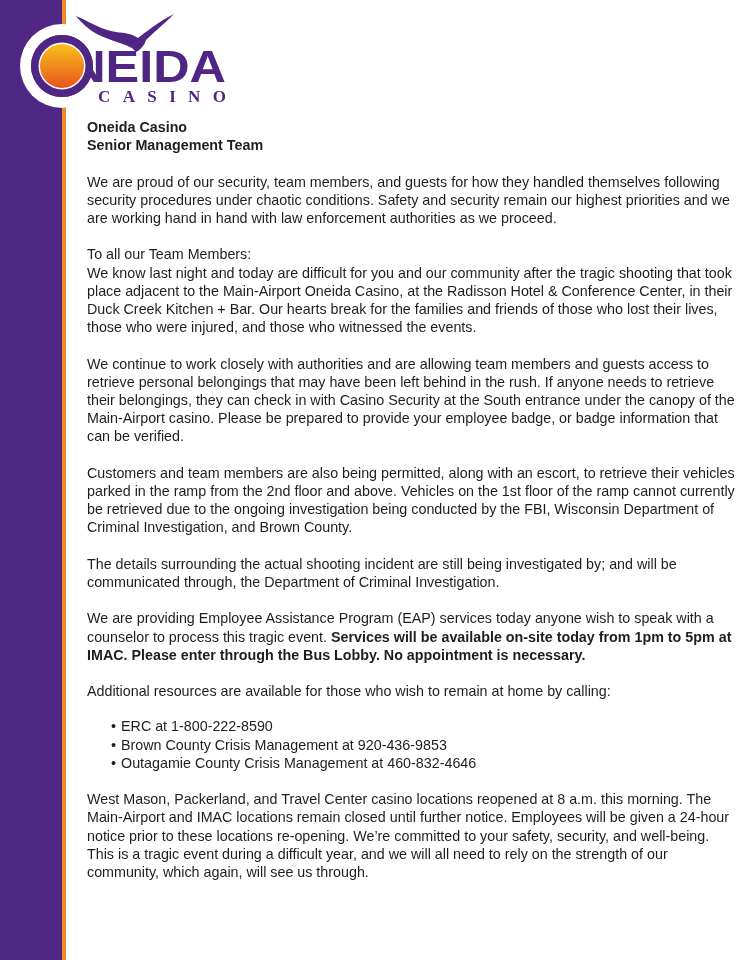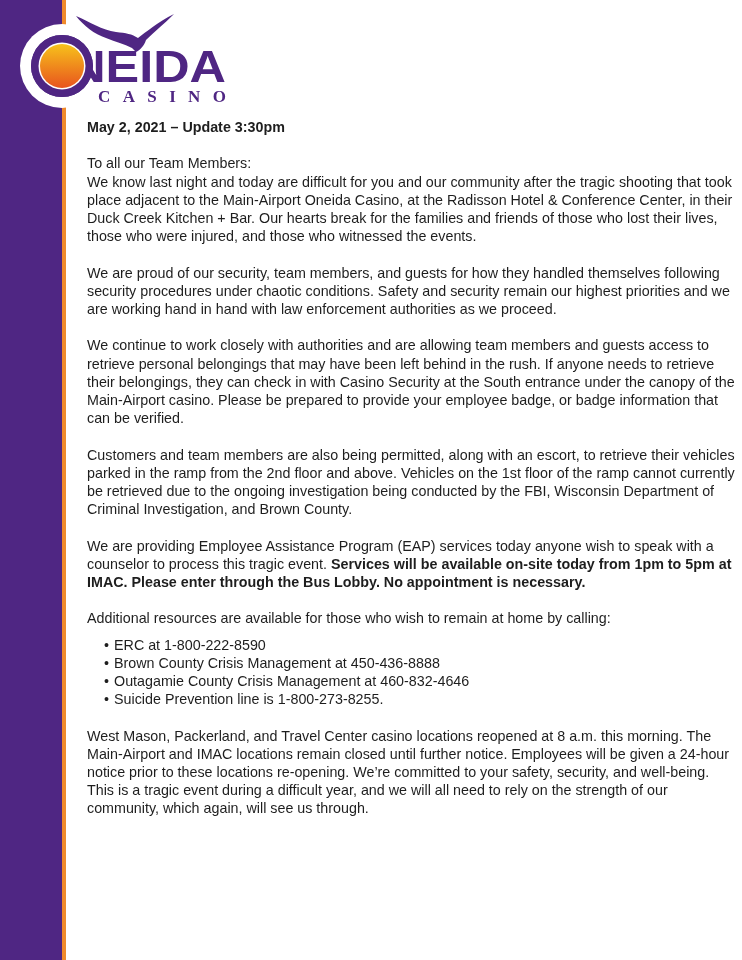--- a/index.html
+++ b/index.html
@@ -19,21 +19,21 @@
     }
     .logo {
       position: absolute; left: 20px; top: 8px; width: 220px; height: 100px;
     }
     .letter-body {
       position: absolute; left: 87px; top: 118px; width: 650px;
       font-size: 14.3px; line-height: 18.2px;
     }
     .letter-body p { margin: 0 0 18.2px 0; }
     .bold { font-weight: bold; }
-    .resource-list { list-style: none; margin: 8px; padding: 0 0 0 9px; }
+    .resource-list { list-style: none; margin: 15px; padding: 0 0 0 9px; }
     .resource-list li::before { content: "\2022"; margin-right: 5px; }
     .no-margin { margin-bottom: 0 !important; }
   </style>
 </head>
 <body>
 
 <div class="sidebar-bar"></div>
 <div class="sidebar-stripe"></div>
 
 <svg class="logo" viewBox="0 0 220 100">
@@ -54,37 +54,38 @@
 
   <text x="10" y="74" font-family="Liberation Sans, sans-serif" font-weight="bold" font-size="44" fill="#4f2683" textLength="196" lengthAdjust="spacingAndGlyphs">ONEIDA</text>
 
   <circle cx="42" cy="58" r="31" fill="#4f2683"></circle>
   <circle cx="42" cy="58" r="23.5" fill="#ffffff"></circle>
   <circle cx="42" cy="58" r="22" fill="url(#sunGrad)"></circle>
   <text x="78" y="94" font-family="Liberation Serif, serif" font-weight="bold" font-size="17" fill="#4f2683" textLength="128" lengthAdjust="spacing">CASINO</text>
 </svg>
 
 <div class="letter-body">
-  <p class="bold">May 2, 2021 – Update 3:30pm</p>
+  <p class="bold no-margin">Oneida Casino</p>
+  <p class="bold">Senior Management Team</p>
 
+  <p>We are proud of our security, team members, and guests for how they handled themselves following security procedures under chaotic conditions. Safety and security remain our highest priorities and we are working hand in hand with law enforcement authorities as we proceed.</p>
   <p>
     <span>To all our Team Members:</span><br>
     <span>We know last night and today are difficult for you and our community after the tragic shooting that took place adjacent to the Main-Airport Oneida Casino, at the Radisson Hotel &amp; Conference Center, in their Duck Creek Kitchen + Bar. Our hearts break for the families and friends of those who lost their lives, those who were injured, and those who witnessed the events.</span>
   </p>
-  <p>We are proud of our security, team members, and guests for how they handled themselves following security procedures under chaotic conditions. Safety and security remain our highest priorities and we are working hand in hand with law enforcement authorities as we proceed.</p>
   <p>We continue to work closely with authorities and are allowing team members and guests access to retrieve personal belongings that may have been left behind in the rush. If anyone needs to retrieve their belongings, they can check in with Casino Security at the South entrance under the canopy of the Main-Airport casino. Please be prepared to provide your employee badge, or badge information that can be verified.</p>
   <p>Customers and team members are also being permitted, along with an escort, to retrieve their vehicles parked in the ramp from the 2nd floor and above.  Vehicles on the 1st floor of the ramp cannot currently be retrieved due to the ongoing investigation being conducted by the FBI, Wisconsin Department of Criminal Investigation, and Brown County.</p>
+  <p>The details surrounding the actual shooting incident are still being investigated by; and will be communicated through, the Department of Criminal Investigation.</p>
   <p>
     <span>We are providing Employee Assistance Program (EAP) services today anyone wish to speak with a counselor to process this tragic event. </span><span class="bold">Services will be available on-site today from 1pm to 5pm at IMAC. Please enter through the Bus Lobby. No appointment is necessary.</span>
   </p>
 
-  <p style="margin-bottom:8px;">
+  <p style="margin-bottom:17px;">
     <span>Additional resources are available for those who wish to remain at home by calling:</span>
   </p>
   <ul class="resource-list" style="margin-bottom:18.2px;">
     <li>ERC at 1-800-222-8590</li>
-    <li>Brown County Crisis Management at 450-436-8888</li>
+    <li>Brown County Crisis Management at 920-436-9853</li>
     <li>Outagamie County Crisis Management at 460-832-4646</li>
-    <li>Suicide Prevention line is 1-800-273-8255.</li>
   </ul>
 
   <p>West Mason, Packerland, and Travel Center casino locations reopened at 8 a.m. this morning. The Main-Airport and IMAC locations remain closed until further notice. Employees will be given a 24-hour notice prior to these locations re-opening. We’re committed to your safety, security, and well-being.  This is a tragic event during a difficult year, and we will all need to rely on the strength of our community, which again, will see us through.</p>
 </div>
 
 </body></html>

